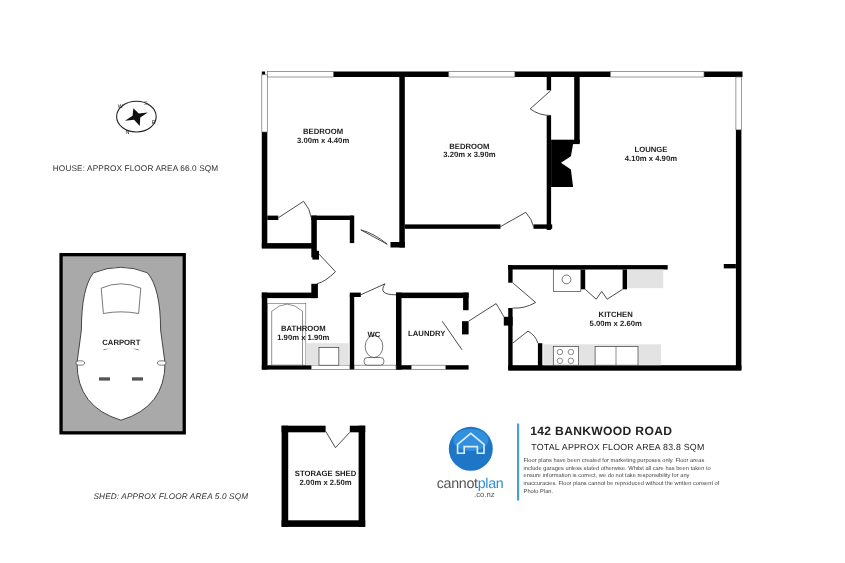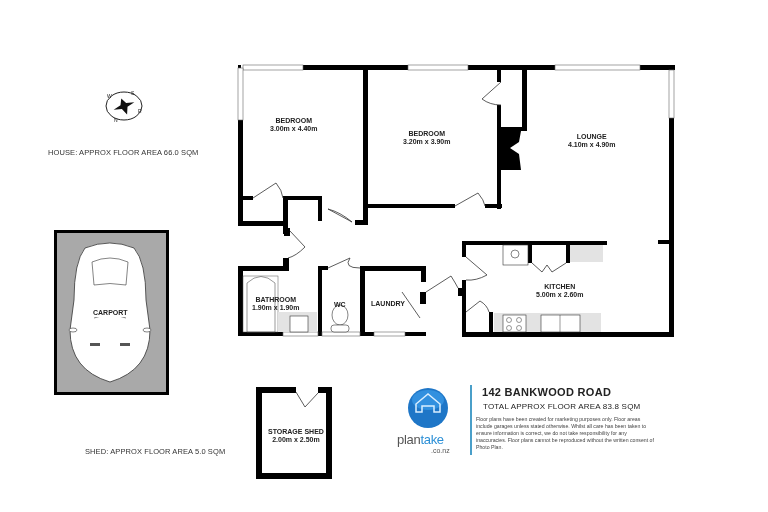--- a/index.html
+++ b/index.html
@@ -192,20 +192,20 @@
 </div>
 <div class="room-label" style="left:92px;top:309px;background:#fff;padding:0 1px;">
   <div>CARPORT</div>
 </div>
 <div class="room-label" style="left:268px;top:428px;">
   <div>STORAGE SHED</div>
   <div class="dim">2.00m  x 2.50m</div>
 </div>
 
 <div class="area-note" style="left:48px;top:148px;">HOUSE: APPROX FLOOR AREA 66.0 SQM</div>
-<div class="area-note" style="left:85px;top:447px;">SHED: APPROX FLOOR AREA 5.0 SQM</div>
+<div class="area-note" style="left:85px;top:447px;font-style:italic;">SHED: APPROX FLOOR AREA 5.0 SQM</div>
 
 <div class="divider"></div>
 <div class="addr-title">142 BANKWOOD ROAD</div>
 <div class="addr-sub">TOTAL APPROX FLOOR AREA 83.8 SQM</div>
 <div class="disclaimer">Floor plans have been created for marketing purposes only. Floor areas include garages unless stated otherwise. Whilst all care has been taken to ensure information is correct, we do not take responsibility for any inaccuracies. Floor plans cannot be reproduced without the written consent of Photo Plan.</div>
-<div class="logo-word"><span>plan</span><span class="blue">take</span></div>
+<div class="logo-word"><span>cannot</span><span class="blue">plan</span></div>
 <div class="logo-sub">.co.nz</div>
 
 </body></html>

